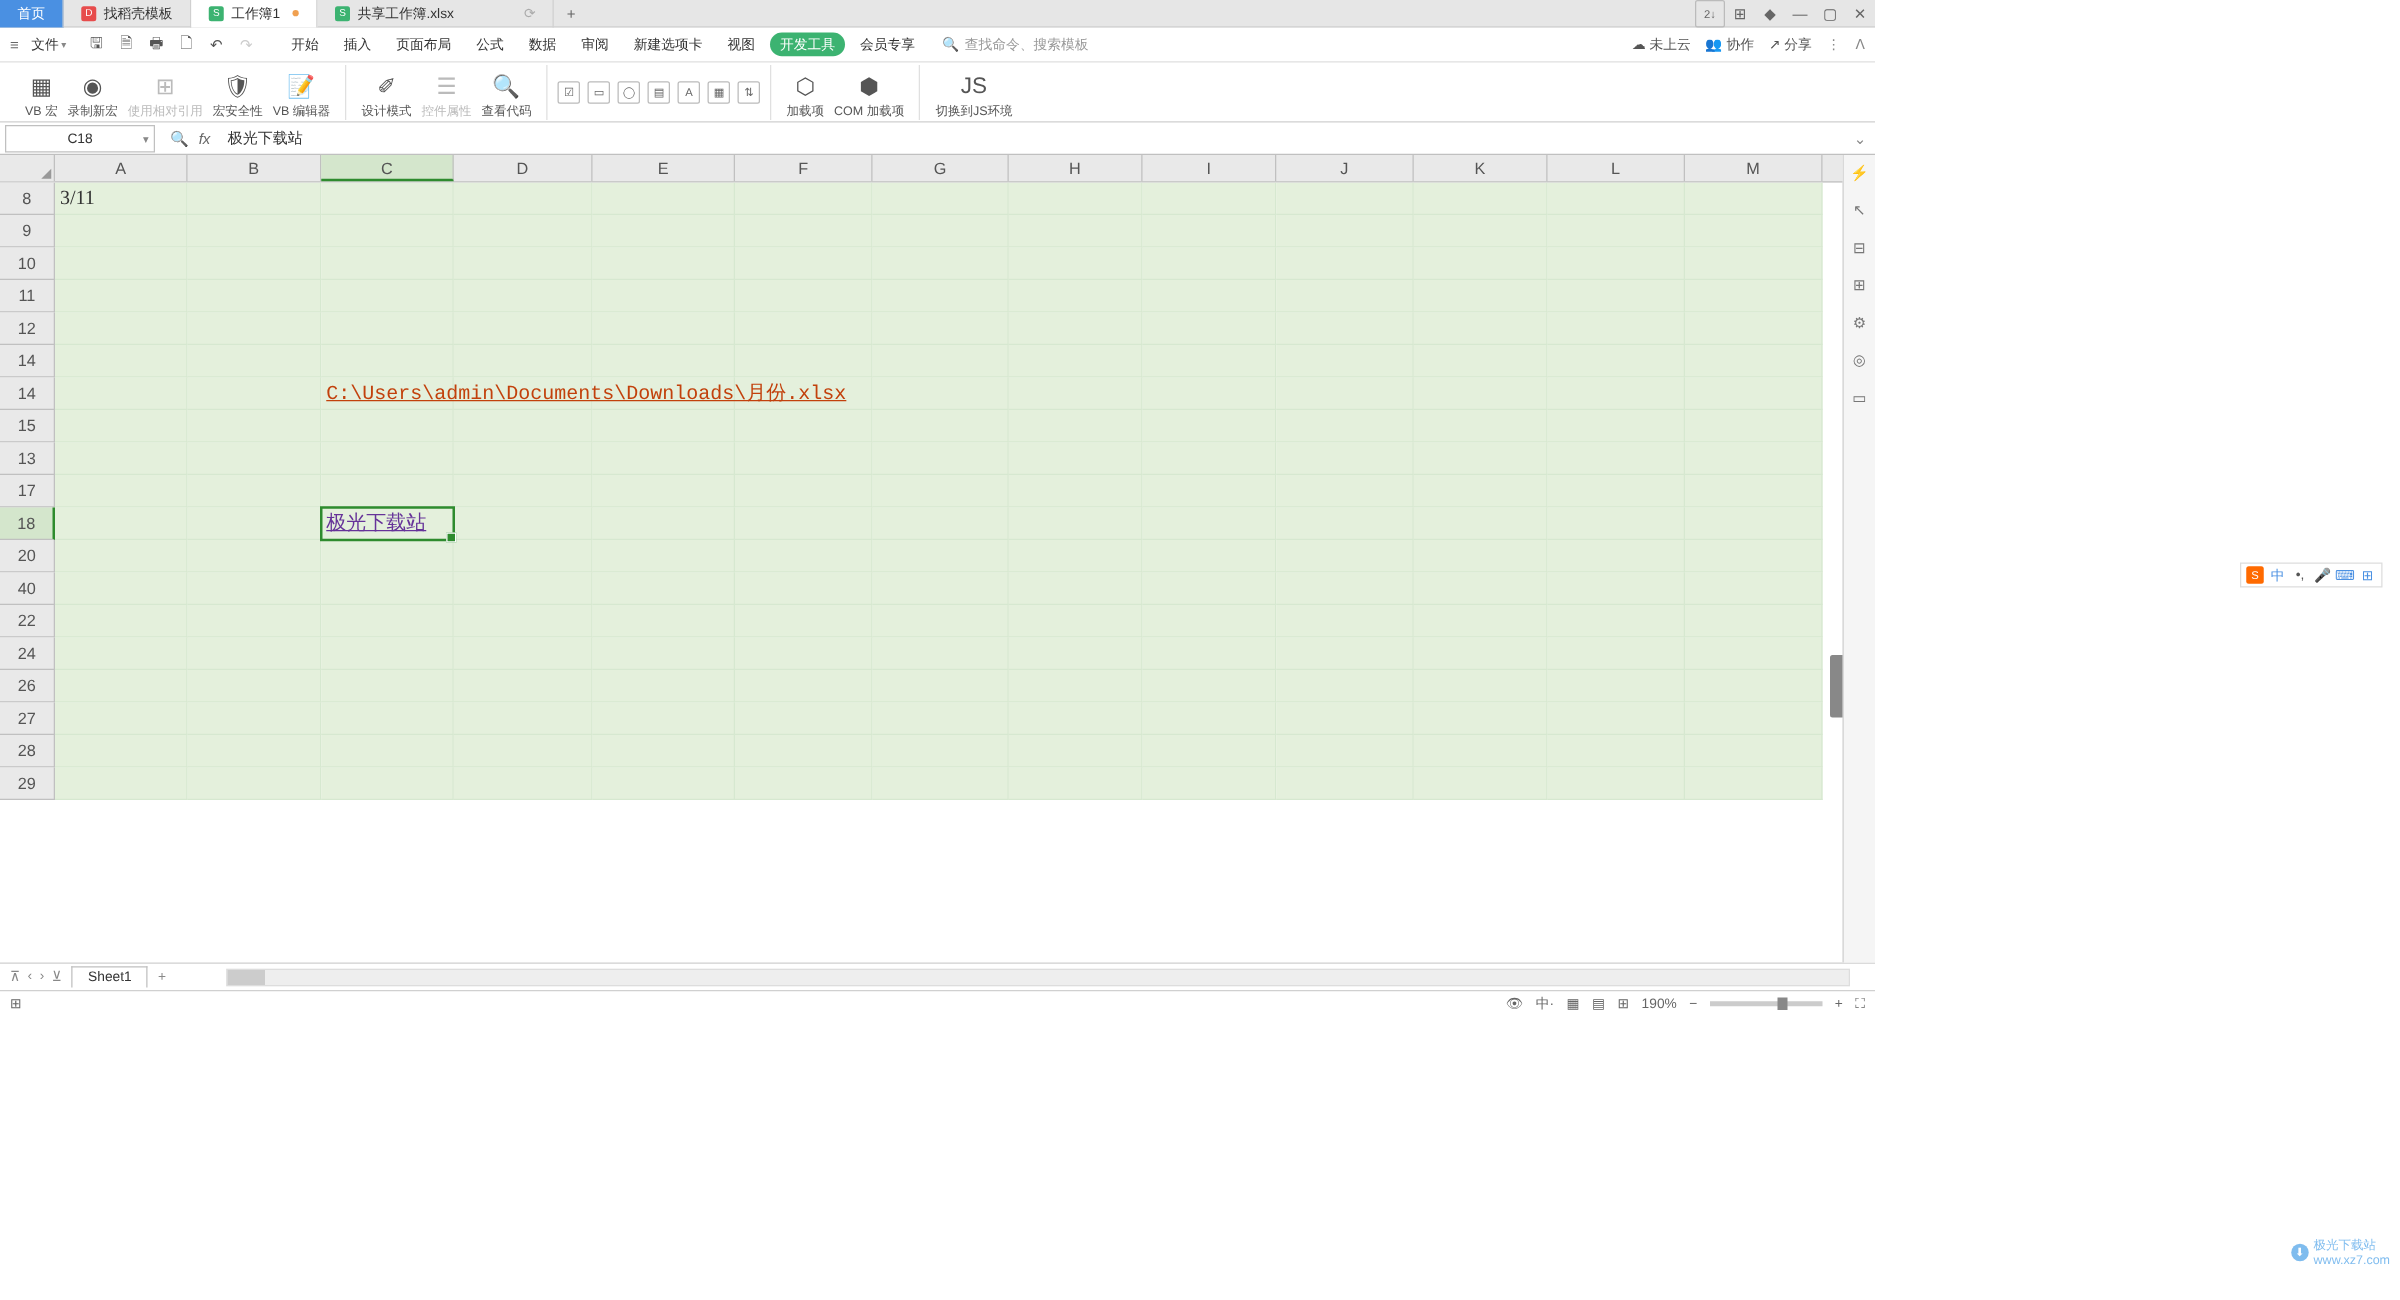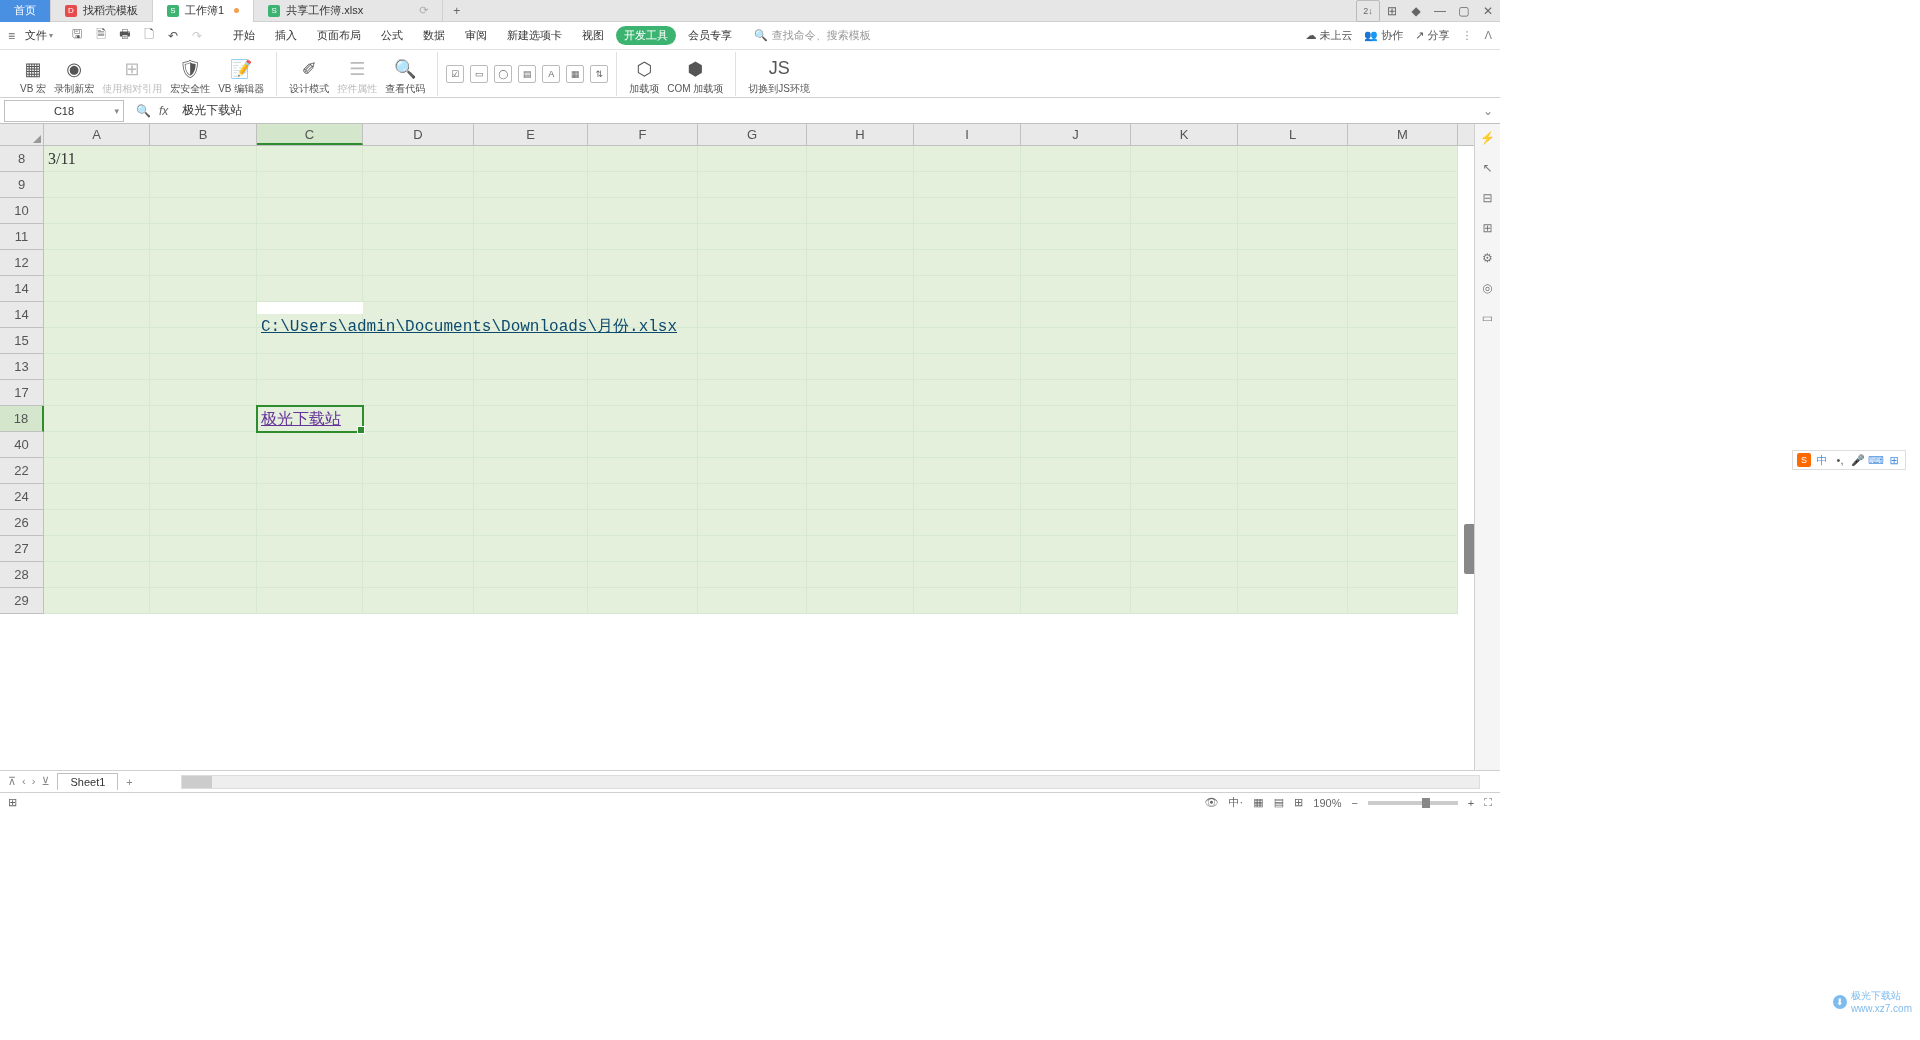--- a/index.html
+++ b/index.html
@@ -52,21 +52,21 @@
 .corner { width: 44px; border-right: 1px solid #c0c0c0; background: #e9e9e9; position: relative; }
 .corner::after { content: ''; position: absolute; right: 2px; bottom: 2px; width: 0; height: 0; border-right: 8px solid #999; border-top: 8px solid transparent; }
 .col-h { border-right: 1px solid #c0c0c0; text-align: center; line-height: 22px; font-size: 13px; color: #555; }
 .col-h.sel { background: #d4e6cc; border-bottom: 2px solid #2e8b2e; }
 .grid-body { flex: 1; overflow: hidden; position: relative; }
 .grid-rows { position: absolute; inset: 0; }
 .row { display: flex; height: 26px; }
 .row-h { width: 44px; border-right: 1px solid #c0c0c0; border-bottom: 1px solid #c0c0c0; background: #e9e9e9; text-align: center; line-height: 26px; font-size: 13px; color: #555; }
 .row-h.sel { background: #d4e6cc; border-right: 2px solid #2e8b2e; }
 .cell { border-right: 1px solid #d6e8d0; border-bottom: 1px solid #d6e8d0; background: #e4f0dc; padding: 0 4px; line-height: 26px; font-size: 14px; overflow: visible; white-space: nowrap; position: relative; }
-.cell.link { color: #0c4a6e; text-decoration: underline; font-family: "Courier New", monospace; z-index: 2; margin-top: 12px; }
+.cell.link { color: #c2410c; text-decoration: underline; font-family: "Courier New", monospace; z-index: 2; }
 .cell.link2 { color: #663399; text-decoration: underline; z-index: 3; }
 .cell.selected { outline: 2px solid #2e8b2e; outline-offset: -1px; z-index: 5; }
 .cell.selected::after { content: ''; position: absolute; right: -3px; bottom: -3px; width: 6px; height: 6px; background: #2e8b2e; border: 1px solid #fff; }
 
 
 .right-sidebar { width: 26px; background: #f5f5f5; border-left: 1px solid #d0d0d0; display: flex; flex-direction: column; align-items: center; padding-top: 6px; gap: 14px; color: #777; }
 .right-sidebar .rs-ic { width: 16px; height: 16px; display: flex; align-items: center; justify-content: center; }
 
 
 .sheet-row { height: 22px; display: flex; align-items: center; border-top: 1px solid #d0d0d0; font-size: 11px; }
@@ -443,20 +443,36 @@
             <div class="cell" style="width: 110px;"></div>
             <div class="cell" style="width: 109px;"></div>
             <div class="cell" style="width: 107px;"></div>
             <div class="cell" style="width: 107px;"></div>
             <div class="cell" style="width: 110px;"></div>
             <div class="cell" style="width: 107px;"></div>
             <div class="cell" style="width: 110px;"></div>
             <div class="cell" style="width: 110px;"></div>
           </div>
           <div class="row">
+            <div class="row-h">20</div>
+            <div class="cell" style="width: 106px;"></div>
+            <div class="cell" style="width: 107px;"></div>
+            <div class="cell" style="width: 106px;"></div>
+            <div class="cell" style="width: 111px;"></div>
+            <div class="cell" style="width: 114px;"></div>
+            <div class="cell" style="width: 110px;"></div>
+            <div class="cell" style="width: 109px;"></div>
+            <div class="cell" style="width: 107px;"></div>
+            <div class="cell" style="width: 107px;"></div>
+            <div class="cell" style="width: 110px;"></div>
+            <div class="cell" style="width: 107px;"></div>
+            <div class="cell" style="width: 110px;"></div>
+            <div class="cell" style="width: 110px;"></div>
+          </div>
+          <div class="row">
             <div class="row-h">40</div>
             <div class="cell" style="width: 106px;"></div>
             <div class="cell" style="width: 107px;"></div>
             <div class="cell" style="width: 106px;"></div>
             <div class="cell" style="width: 111px;"></div>
             <div class="cell" style="width: 114px;"></div>
             <div class="cell" style="width: 110px;"></div>
             <div class="cell" style="width: 109px;"></div>
             <div class="cell" style="width: 107px;"></div>
             <div class="cell" style="width: 107px;"></div>

